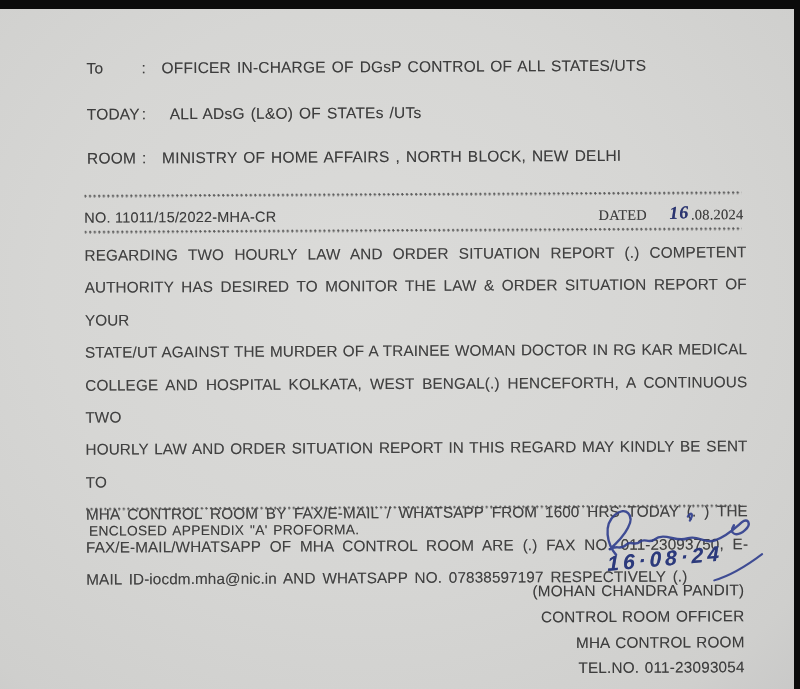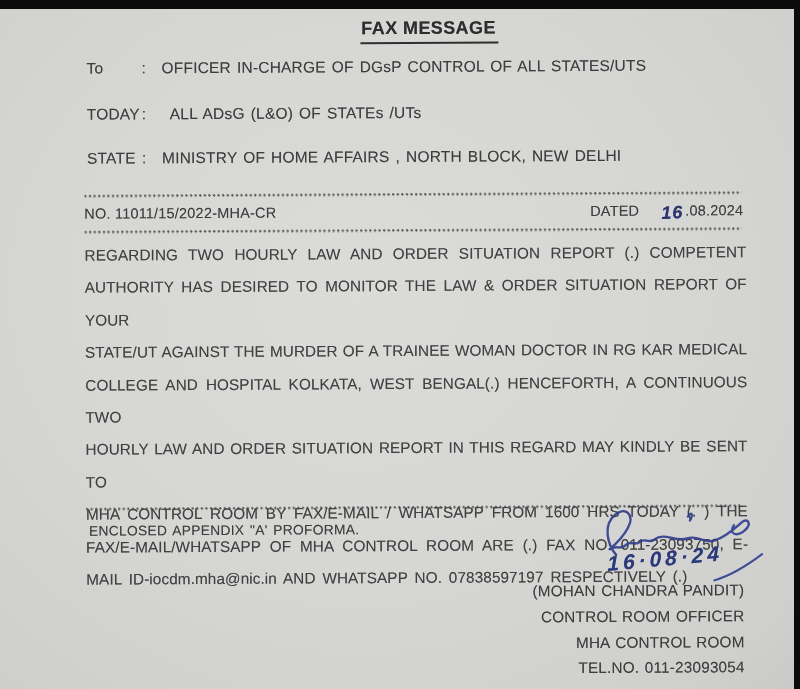--- a/index.html
+++ b/index.html
@@ -37,21 +37,21 @@
     position:absolute;left:85px;right:58px;height:3px;
     background-image:radial-gradient(circle at 1.2px 1.4px, rgba(70,70,70,.85) 1px, transparent 1.4px);
     background-size:4.6px 3px;
   }
   .refrow{
     position:absolute;left:85px;right:56px;top:204px;
     display:flex;justify-content:space-between;align-items:baseline;
     font-size:14.5px;letter-spacing:0.2px;
     text-shadow:0 0 0.6px rgba(70,70,70,.45);
   }
-  .dated-group{display:flex;align-items:flex-start;}
+  .dated-group{display:flex;align-items:flex-end;font-family:Liberation Serif, serif;}
   .dated-label{margin-right:22px;}
   .hand-16{
     font-size:18px;font-weight:bold;font-style:italic;
     color:#2b3570;letter-spacing:1px;margin-right:2px;
     transform:rotate(-2deg);display:inline-block;
     text-shadow:0 0 0.5px rgba(43,53,112,.7);
   }
   .body-block{
     position:absolute;left:85px;top:238px;width:662px;
     font-size:15.3px;line-height:32.4px;letter-spacing:0.1px;color:#414141;
@@ -81,36 +81,35 @@
 </style>
 </head>
 <body>
 
 <div class="paper">
   <div class="edge-top"></div>
   <div class="edge-right"></div>
 
   <div class="content">
 
-    <div class="title">FAX MESSAGE</div>
 
     <div class="hrow" style="top:58px">
       <span class="hlabel">To</span>
       <span class="hcolon">:</span>
       <span class="hvalue">OFFICER IN-CHARGE OF DGsP CONTROL OF ALL STATES/UTS</span>
     </div>
 
     <div class="hrow" style="top:104px">
       <span class="hlabel">TODAY</span>
       <span class="hcolon">:</span>
       <span class="hvalue" style="padding-left:8px">ALL ADsG (L&amp;O) OF STATEs /UTs</span>
     </div>
 
     <div class="hrow" style="top:148px">
-      <span class="hlabel">STATE</span>
+      <span class="hlabel">ROOM</span>
       <span class="hcolon">:</span>
       <span class="hvalue">MINISTRY OF HOME AFFAIRS , NORTH BLOCK, NEW DELHI</span>
     </div>
 
     <div class="dotted" style="top:193px"></div>
 
     <div class="refrow">
       <span>NO. 11011/15/2022-MHA-CR</span>
       <span class="dated-group">
         <span class="dated-label">DATED</span>

